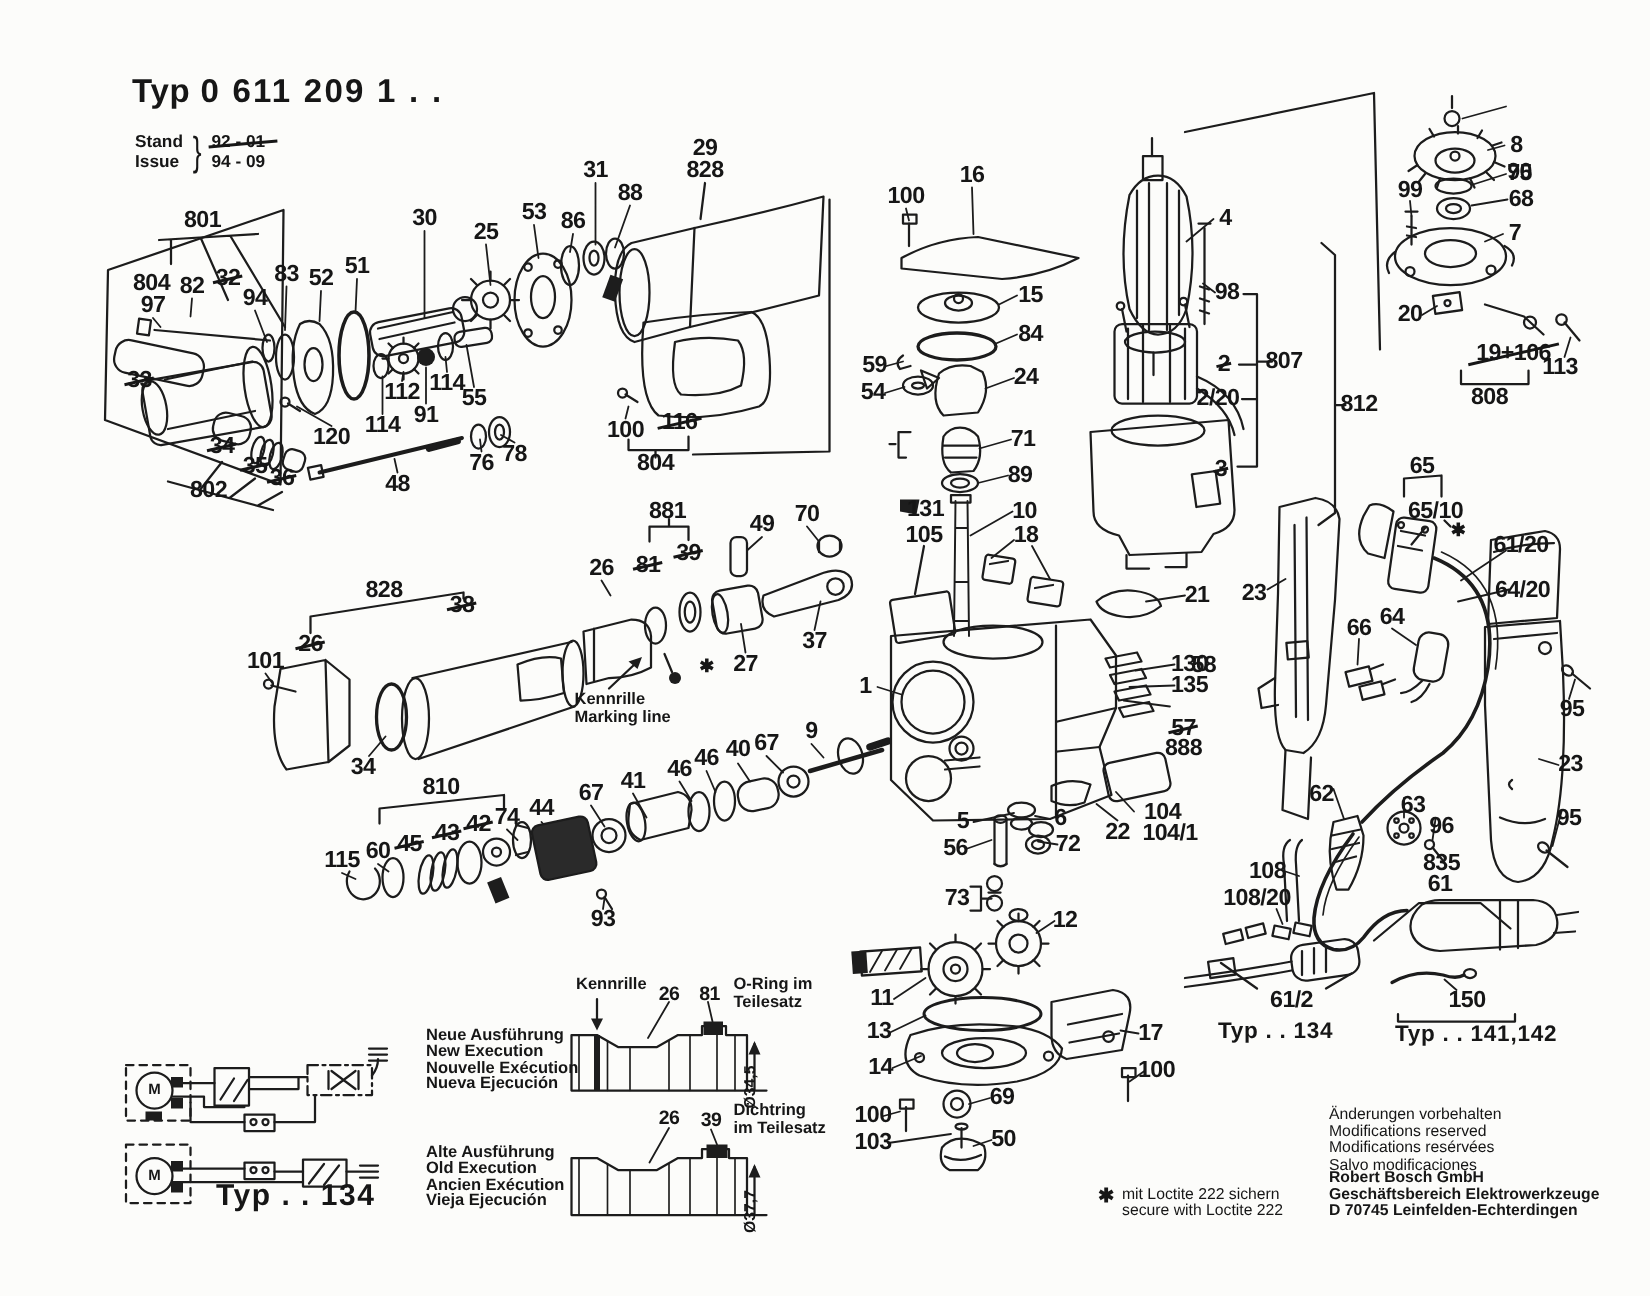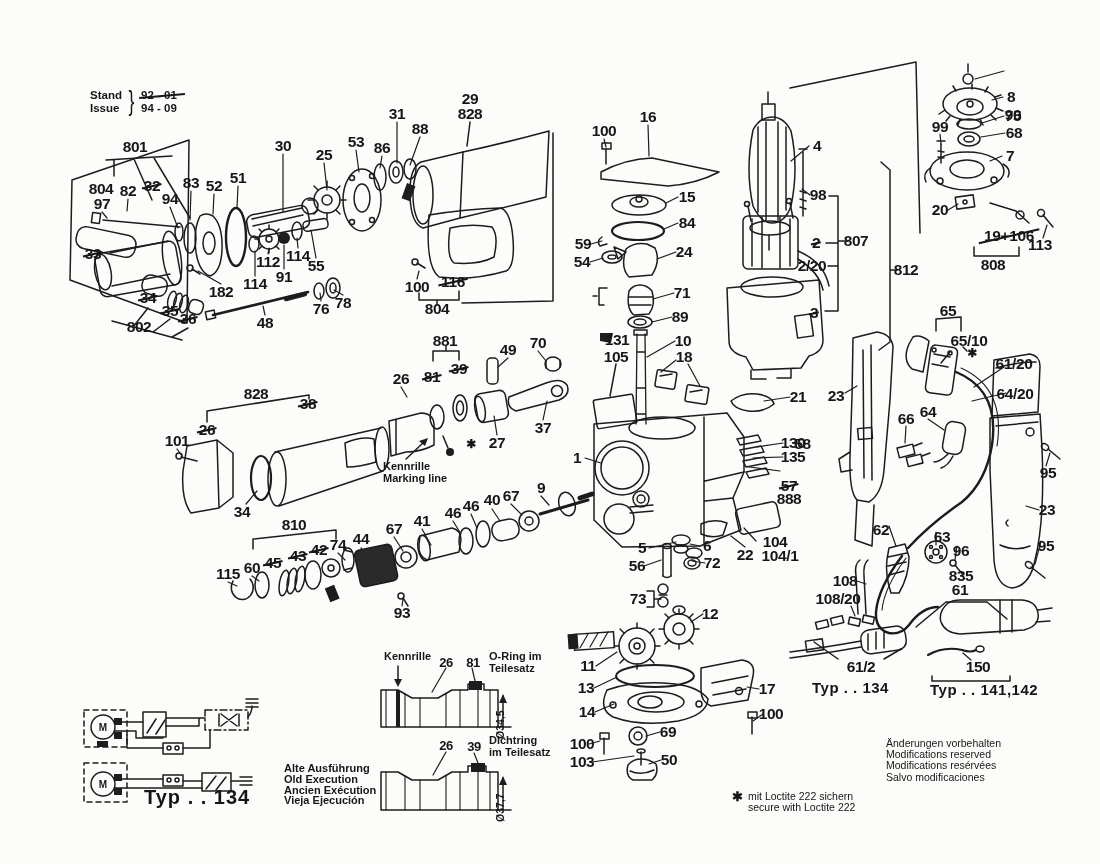--- a/index.html
+++ b/index.html
@@ -380,20 +380,24 @@
         <rect x="114" y="732" width="8" height="7"></rect>
         <rect x="97" y="741" width="11" height="6"></rect>
       <rect x="114" y="774" width="8" height="7"></rect>
         <rect x="114" y="788" width="8" height="7"></rect>
       <rect x="469" y="681" width="13" height="9"></rect>
       <rect x="471" y="763" width="14" height="9"></rect>
       <rect x="396" y="690" width="4" height="37"></rect>
     </g>
   </svg>
 
+  <div class="hdr" style="left:88px;top:48px;">
+    <span>Typ</span>
+    <span class="num">0 611 209 1 . .</span>
+  </div>
   <div class="standblock" style="left:90px;top:86px;">
     <div class="col">
       <div>Stand</div>
       <div>Issue</div>
     </div>
     <div class="brace">}</div>
     <div class="col">
       <div class="strikeval">92 - 01</div>
       <div>94 - 09</div>
     </div>
@@ -409,38 +413,49 @@
     <div>O-Ring im</div>
     <div>Teilesatz</div>
   </div>
   <div class="ann" style="left:489px;top:735px;">
     <div>Dichtring</div>
     <div>im Teilesatz</div>
   </div>
   <div class="dim" style="left:506px;top:727px;">Ø34,5</div>
   <div class="dim" style="left:506px;top:810px;">Ø37,7</div>
 
+  <div class="langblock" style="left:284px;top:685px;">
+    <div>Neue Ausführung</div>
+    <div>New Execution</div>
+    <div>Nouvelle Exécution</div>
+    <div>Nueva Ejecución</div>
+  </div>
   <div class="langblock" style="left:284px;top:763px;">
     <div>Alte Ausführung</div>
     <div>Old Execution</div>
     <div>Ancien Exécution</div>
     <div>Vieja Ejecución</div>
   </div>
   <span class="mlabel" style="left:103px;top:727px;">M</span>
   <span class="mlabel" style="left:103px;top:784px;">M</span>
   <div class="typbig" style="left:144px;top:786px;">Typ . . 134</div>
 
   <div class="typmid" style="left:812px;top:679px;">Typ . . 134</div>
   <div class="typmid" style="left:930px;top:681px;">Typ . . 141,142</div>
 
   <div class="foot" style="left:886px;top:738px;">
     <div>Änderungen vorbehalten</div>
     <div>Modifications reserved</div>
     <div>Modifications resérvées</div>
     <div>Salvo modificaciones</div>
+  </div>
+  <div class="foot bold" style="left:886px;top:780px;">
+    <div>Robert Bosch GmbH</div>
+    <div>Geschäftsbereich Elektrowerkzeuge</div>
+    <div>D 70745 Leinfelden-Echterdingen</div>
   </div>
   <div class="locstar" style="left:732px;top:789px;">✱</div>
   <div class="foot" style="left:748px;top:791px;">
     <div>mit Loctite 222 sichern</div>
     <div>secure with Loctite 222</div>
   </div>
 
   <div class="labels-layer">
       <div class="plabel" style="left: 135px; top: 147px;">801</div>
       <div class="plabel" style="left: 101px; top: 189px;">804</div>
@@ -457,21 +472,21 @@
       <div class="plabel" style="left: 382px; top: 148px;">86</div>
       <div class="plabel" style="left: 397px; top: 114px;">31</div>
       <div class="plabel" style="left: 420px; top: 129px;">88</div>
       <div class="plabel" style="left: 470px; top: 99px;">29</div>
       <div class="plabel" style="left: 470px; top: 114px;">828</div>
       <div class="plabel struck" style="left: 93px; top: 254px;">33</div>
       <div class="plabel struck" style="left: 148px; top: 298px;">34</div>
       <div class="plabel struck" style="left: 170px; top: 311px;">35</div>
       <div class="plabel struck" style="left: 188px; top: 319px;">36</div>
       <div class="plabel" style="left: 139px; top: 327px;">802</div>
-      <div class="plabel" style="left: 221px; top: 292px;">182</div>
+      <div class="plabel" style="left: 221px; top: 292px;">120</div>
       <div class="plabel" style="left: 255px; top: 284px;">114</div>
       <div class="plabel" style="left: 268px; top: 262px;">112</div>
       <div class="plabel" style="left: 284px; top: 277px;">91</div>
       <div class="plabel" style="left: 298px; top: 256px;">114</div>
       <div class="plabel" style="left: 316px; top: 266px;">55</div>
       <div class="plabel" style="left: 321px; top: 309px;">76</div>
       <div class="plabel" style="left: 343px; top: 303px;">78</div>
       <div class="plabel" style="left: 265px; top: 323px;">48</div>
       <div class="plabel" style="left: 417px; top: 287px;">100</div>
       <div class="plabel struck" style="left: 453px; top: 282px;">116</div>
@@ -554,21 +569,21 @@
       <div class="plabel" style="left: 588px; top: 666px;">11</div>
       <div class="plabel" style="left: 586px; top: 688px;">13</div>
       <div class="plabel" style="left: 587px; top: 712px;">14</div>
       <div class="plabel" style="left: 767px; top: 689px;">17</div>
       <div class="plabel" style="left: 771px; top: 714px;">100</div>
       <div class="plabel" style="left: 668px; top: 732px;">69</div>
       <div class="plabel" style="left: 582px; top: 744px;">100</div>
       <div class="plabel" style="left: 582px; top: 762px;">103</div>
       <div class="plabel" style="left: 669px; top: 760px;">50</div>
       <div class="plabel" style="left: 948px; top: 311px;">65</div>
-      <div class="plabel" style="left: 957px; top: 341px; padding-left: 24px;">65/10</div>
+      <div class="plabel" style="left: 957px; top: 341px;">65/10</div>
       <div class="plabel" style="left: 1014px; top: 364px;">61/20</div>
       <div class="plabel" style="left: 1015px; top: 394px;">64/20</div>
       <div class="plabel" style="left: 836px; top: 396px;">23</div>
       <div class="plabel" style="left: 906px; top: 419px;">66</div>
       <div class="plabel" style="left: 928px; top: 412px;">64</div>
       <div class="plabel" style="left: 881px; top: 530px;">62</div>
       <div class="plabel" style="left: 942px; top: 537px;">63</div>
       <div class="plabel" style="left: 961px; top: 551px;">96</div>
       <div class="plabel" style="left: 1048px; top: 473px;">95</div>
       <div class="plabel" style="left: 1047px; top: 510px;">23</div>

